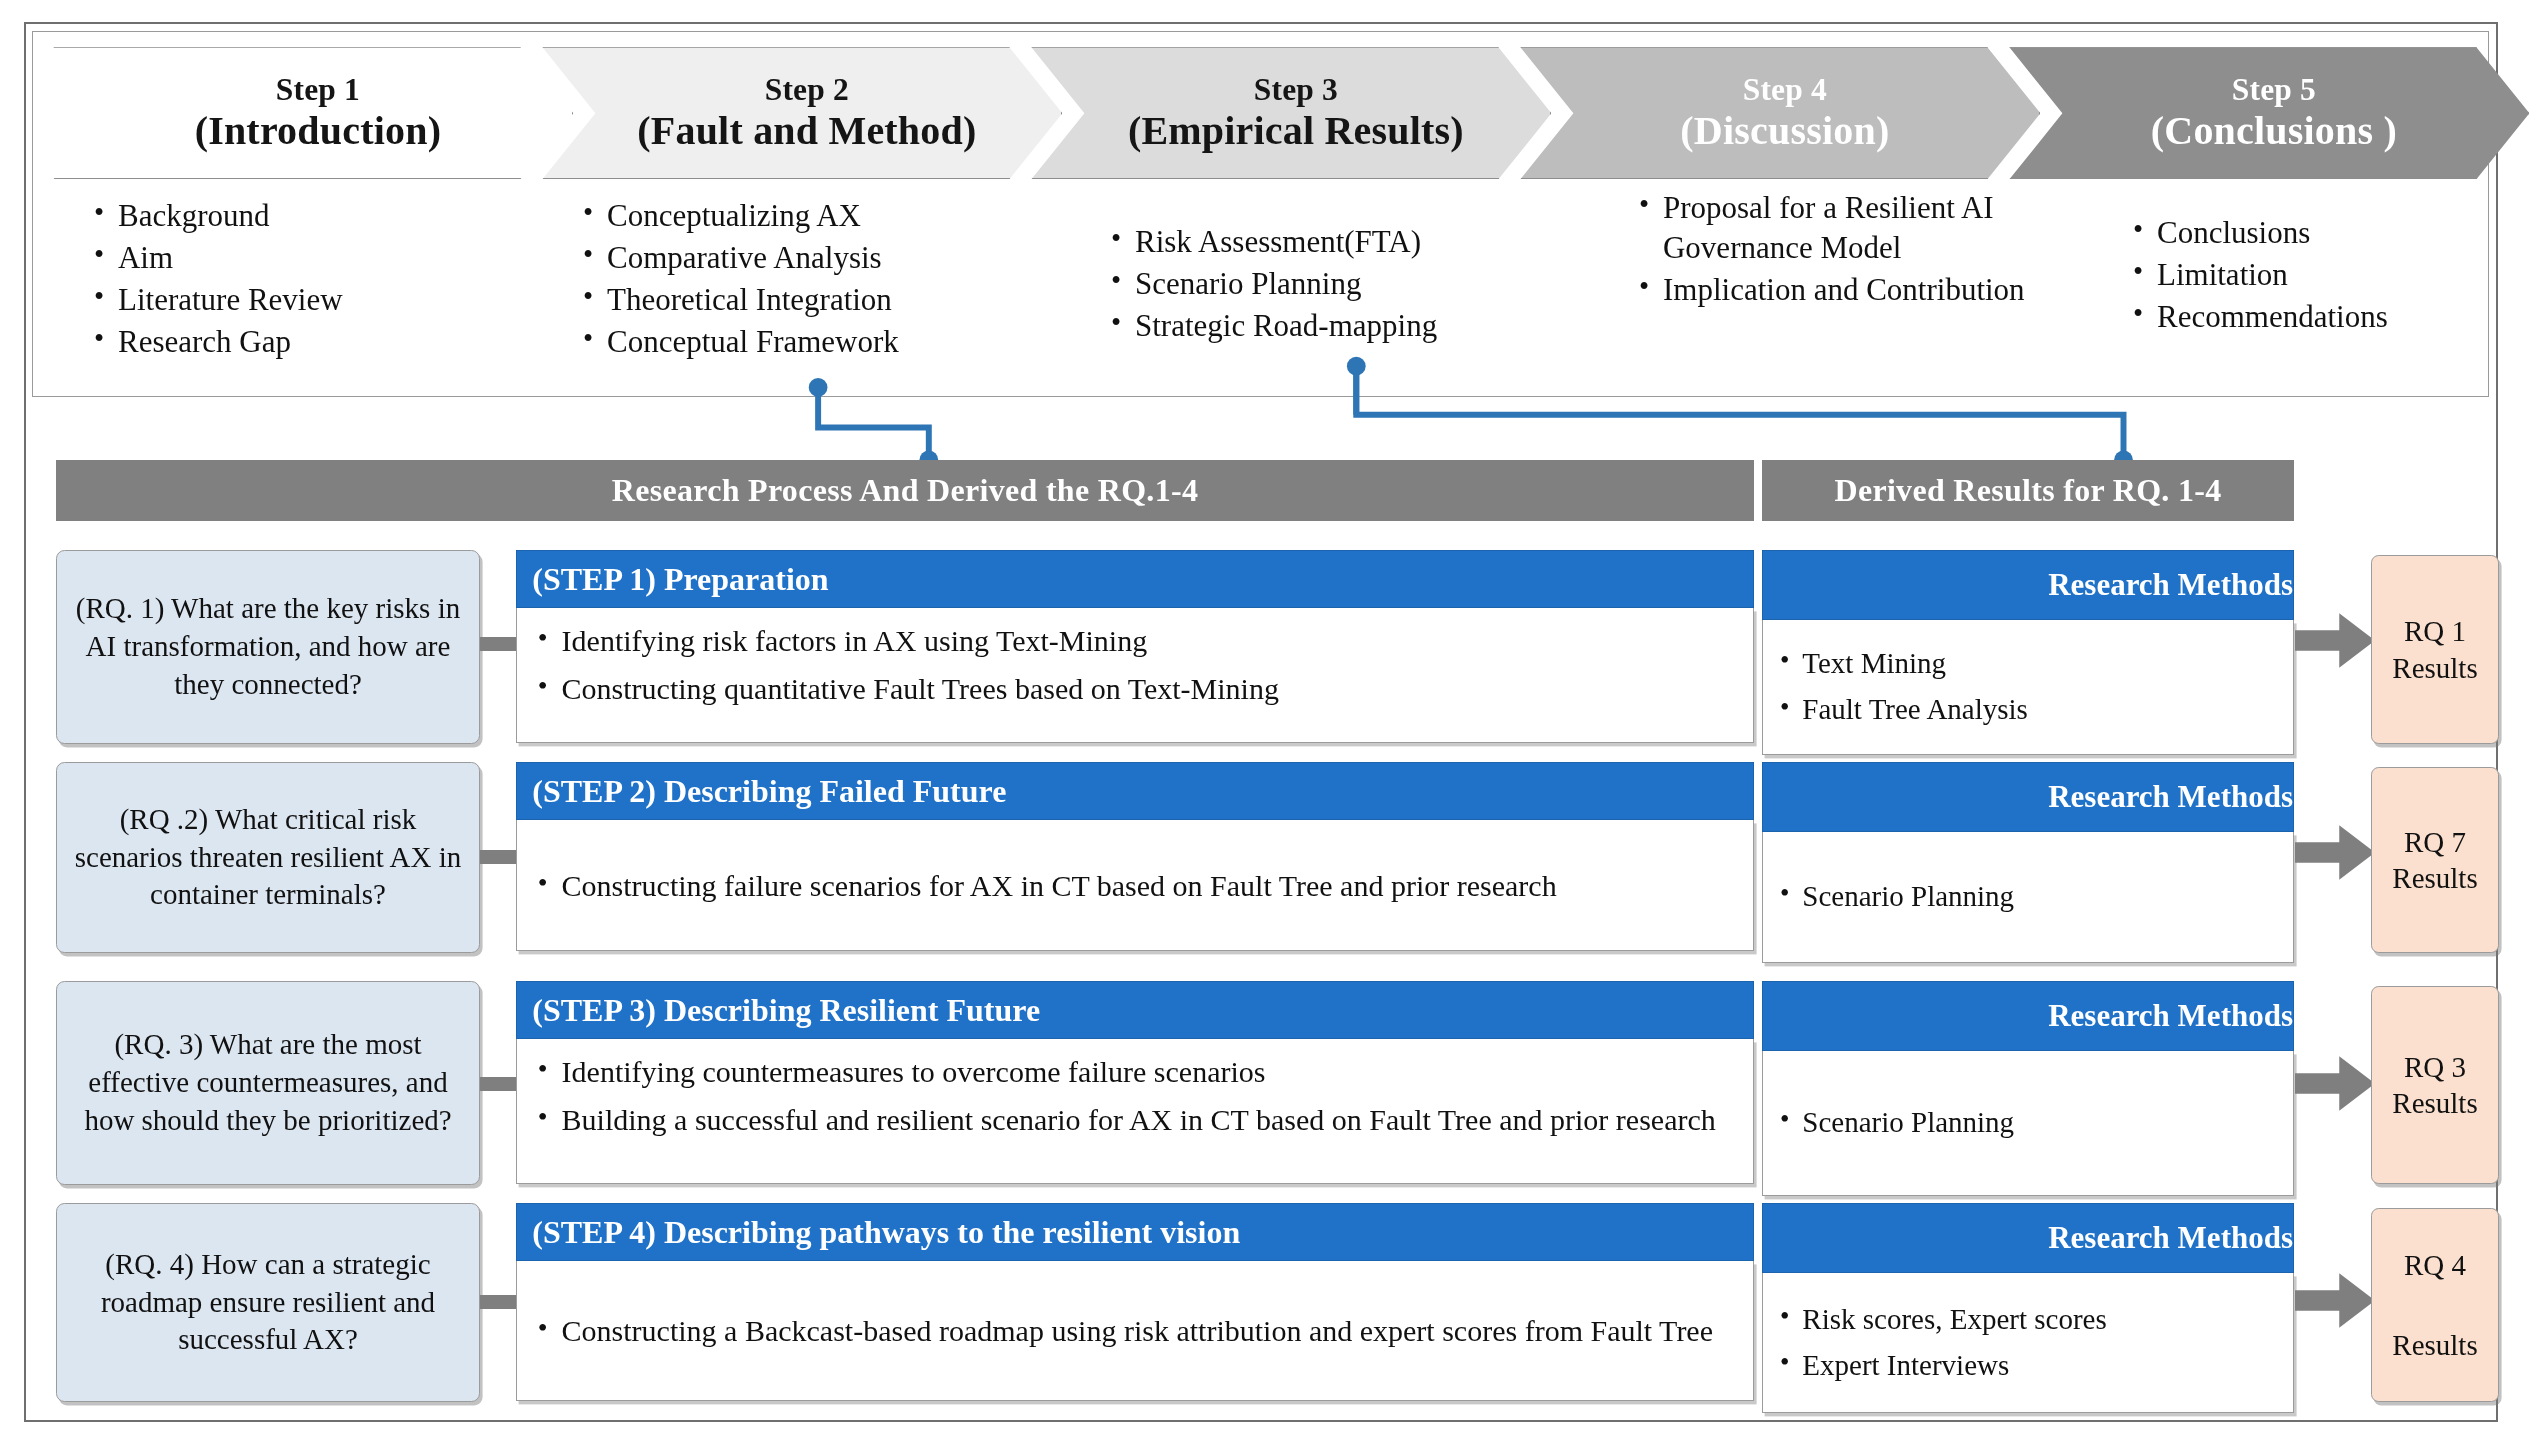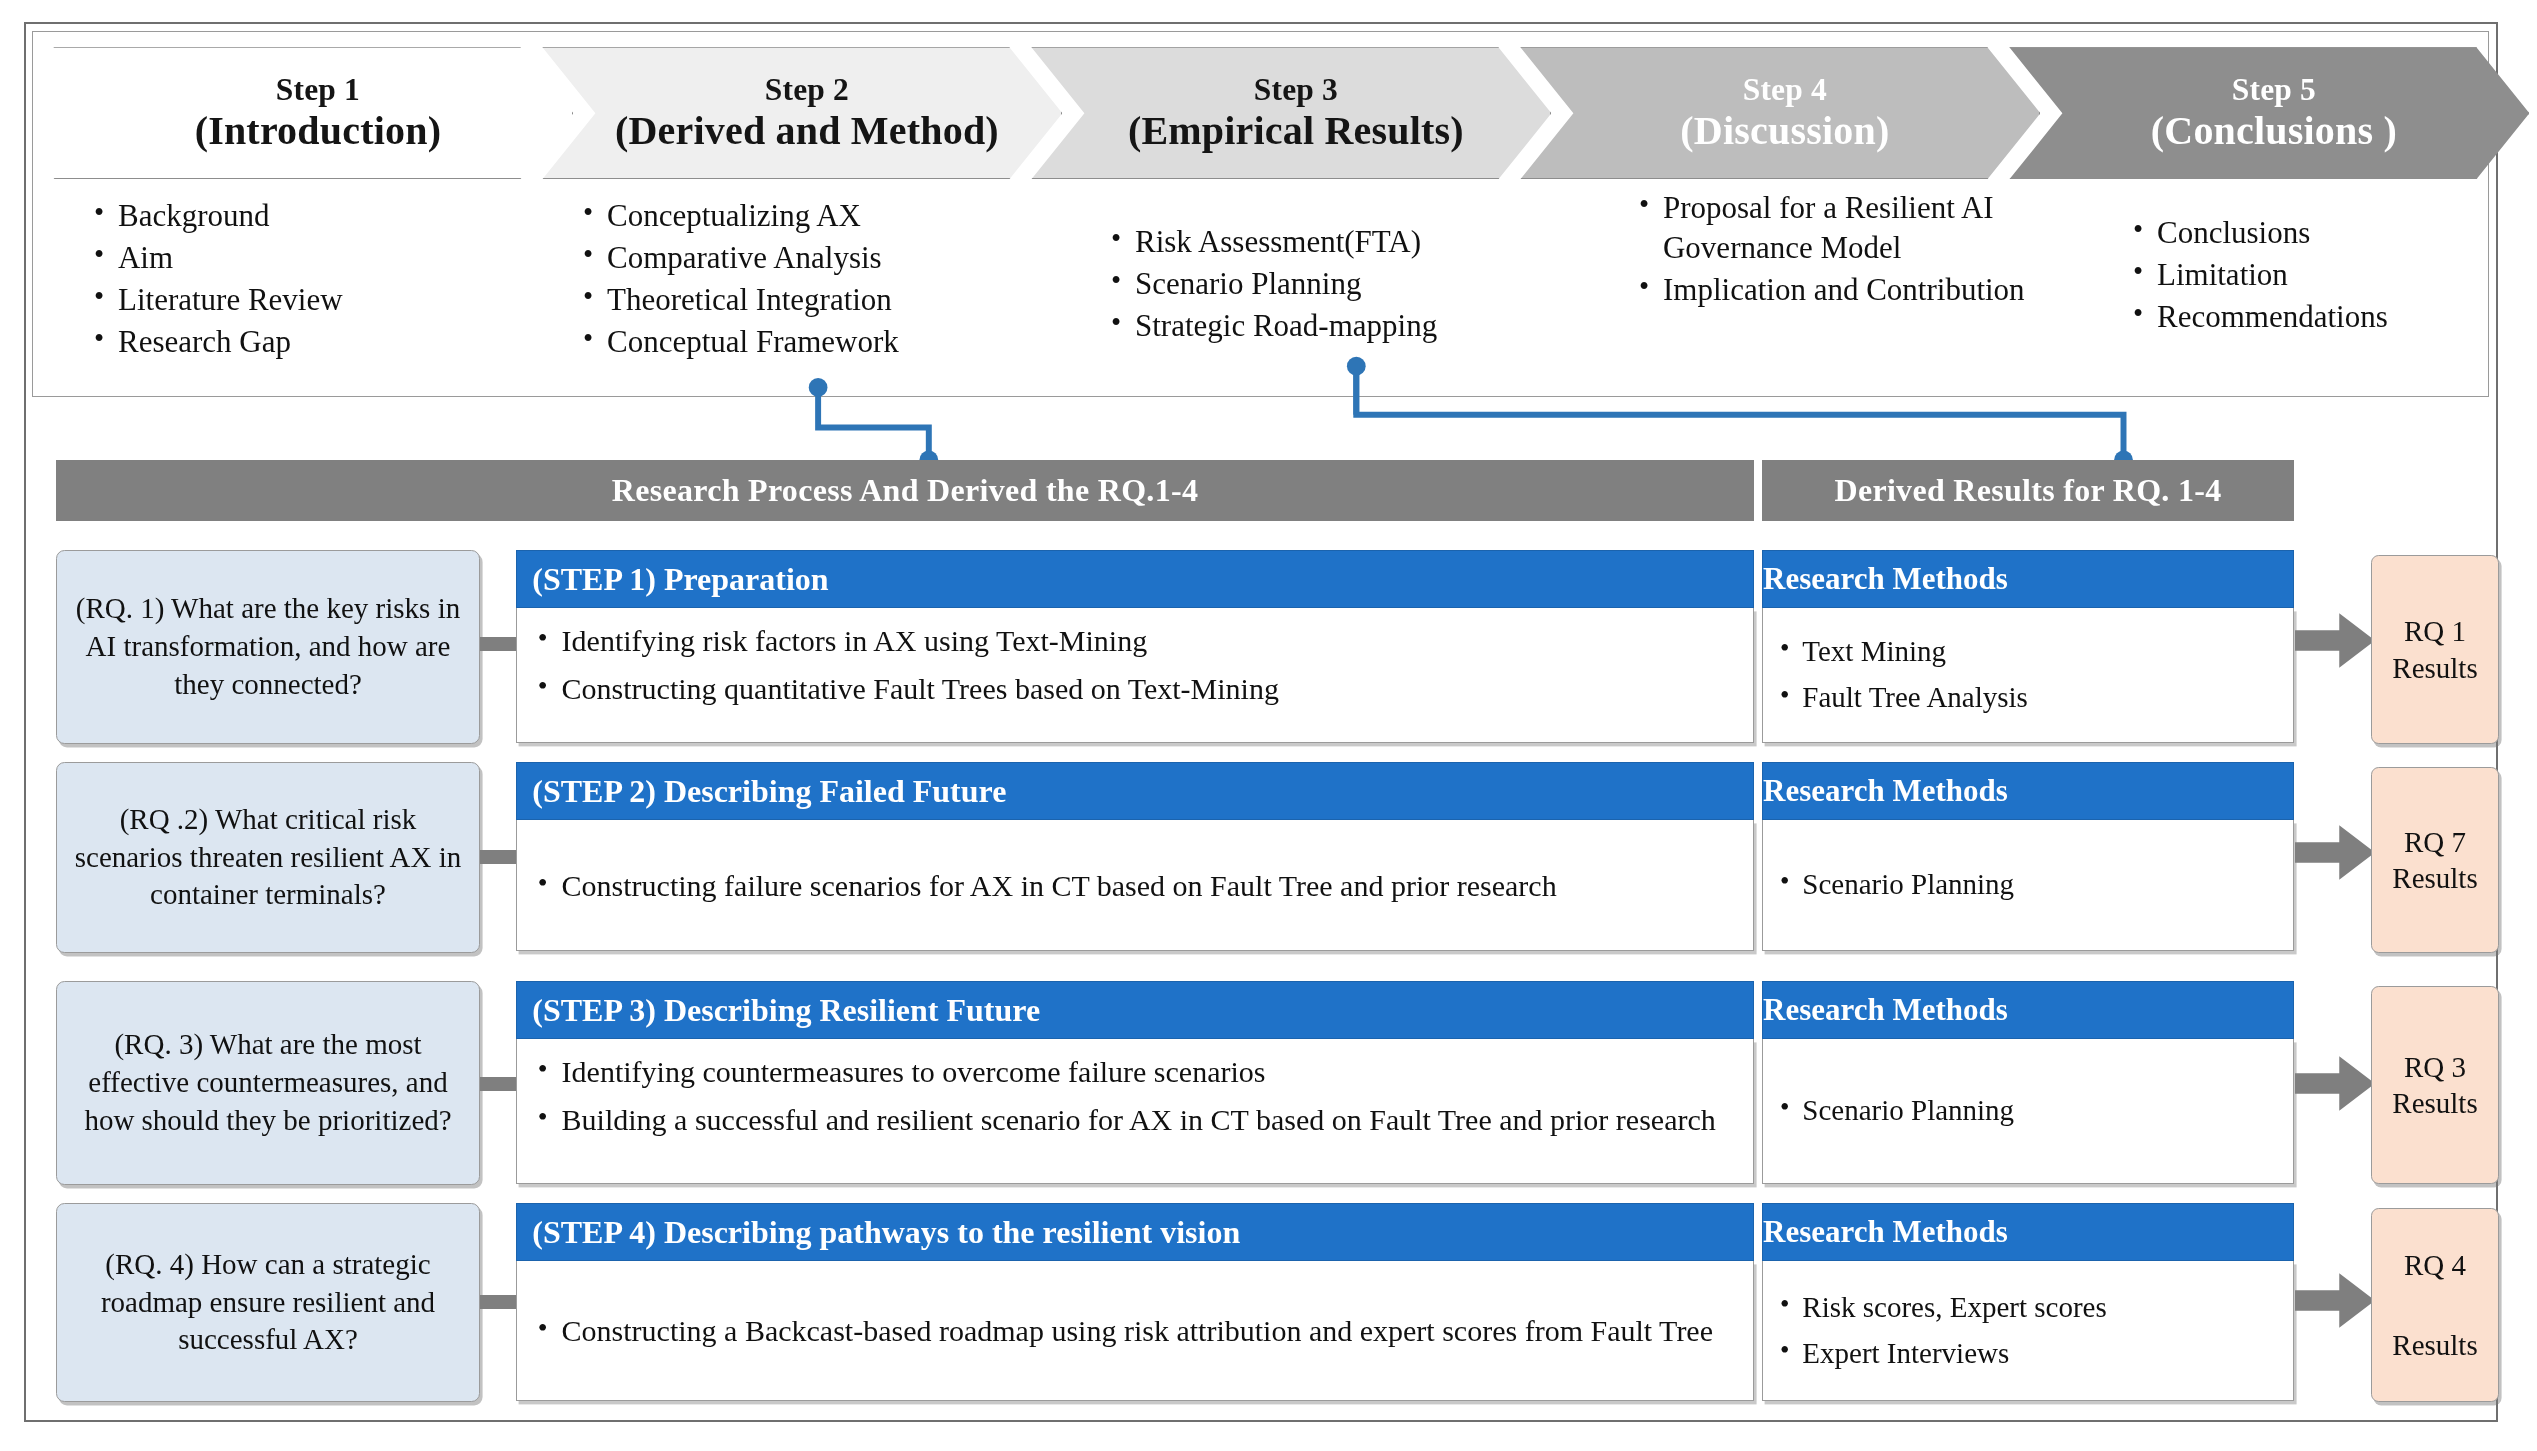--- a/index.html
+++ b/index.html
@@ -100,22 +100,22 @@
   .step-body li{
     font-size:30px;line-height:1.28;color:#111;position:relative;
     padding-left:25.6px;margin-bottom:10.2px;
   }
   .step-body li:last-child{margin-bottom:0;}
   .step-body li:before{content:"\2022";position:absolute;left:1.7px;top:-1.7px;font-size:28px;}
 
   
   .methpanel{position:absolute;left:1762px;width:532px;box-sizing:border-box;}
   .meth-title{
-    height:58px;background:#1f72c8;color:#ffffff;
-    display:flex;align-items:center;justify-content:flex-start;
+    height:70px;background:#1f72c8;color:#ffffff;
+    display:flex;align-items:center;justify-content:flex-end;
     font-size:31px;font-weight:bold;border:0.9px solid #1b63ad;box-sizing:border-box;
   }
   .meth-body{
     background:#ffffff;border:1.7px solid #9b9b9b;border-top:none;
     box-shadow:2.6px 3.4px 0 rgba(120,120,120,.40);
     box-sizing:border-box;padding:13.6px 15.3px;
     display:flex;flex-direction:column;justify-content:center;
   }
   .meth-body ul{list-style:none;margin:0;padding:0;}
   .meth-body li{
@@ -152,21 +152,21 @@
         <div class="cbody"></div>
         <div class="clabel">
           <span>Step 1</span>
           <span class="l2">(Introduction)</span>
         </div>
       </div>
       <div class="chev c2" style="left:489px;width:520px;">
         <div class="cbody"></div>
         <div class="clabel">
           <span>Step 2</span>
-          <span class="l2">(Derived and Method)</span>
+          <span class="l2">(Fault and Method)</span>
         </div>
       </div>
       <div class="chev c3" style="left:978px;width:520px;">
         <div class="cbody"></div>
         <div class="clabel">
           <span>Step 3</span>
           <span class="l2">(Empirical Results)</span>
         </div>
       </div>
       <div class="chev c4" style="left:1467px;width:520px;">

